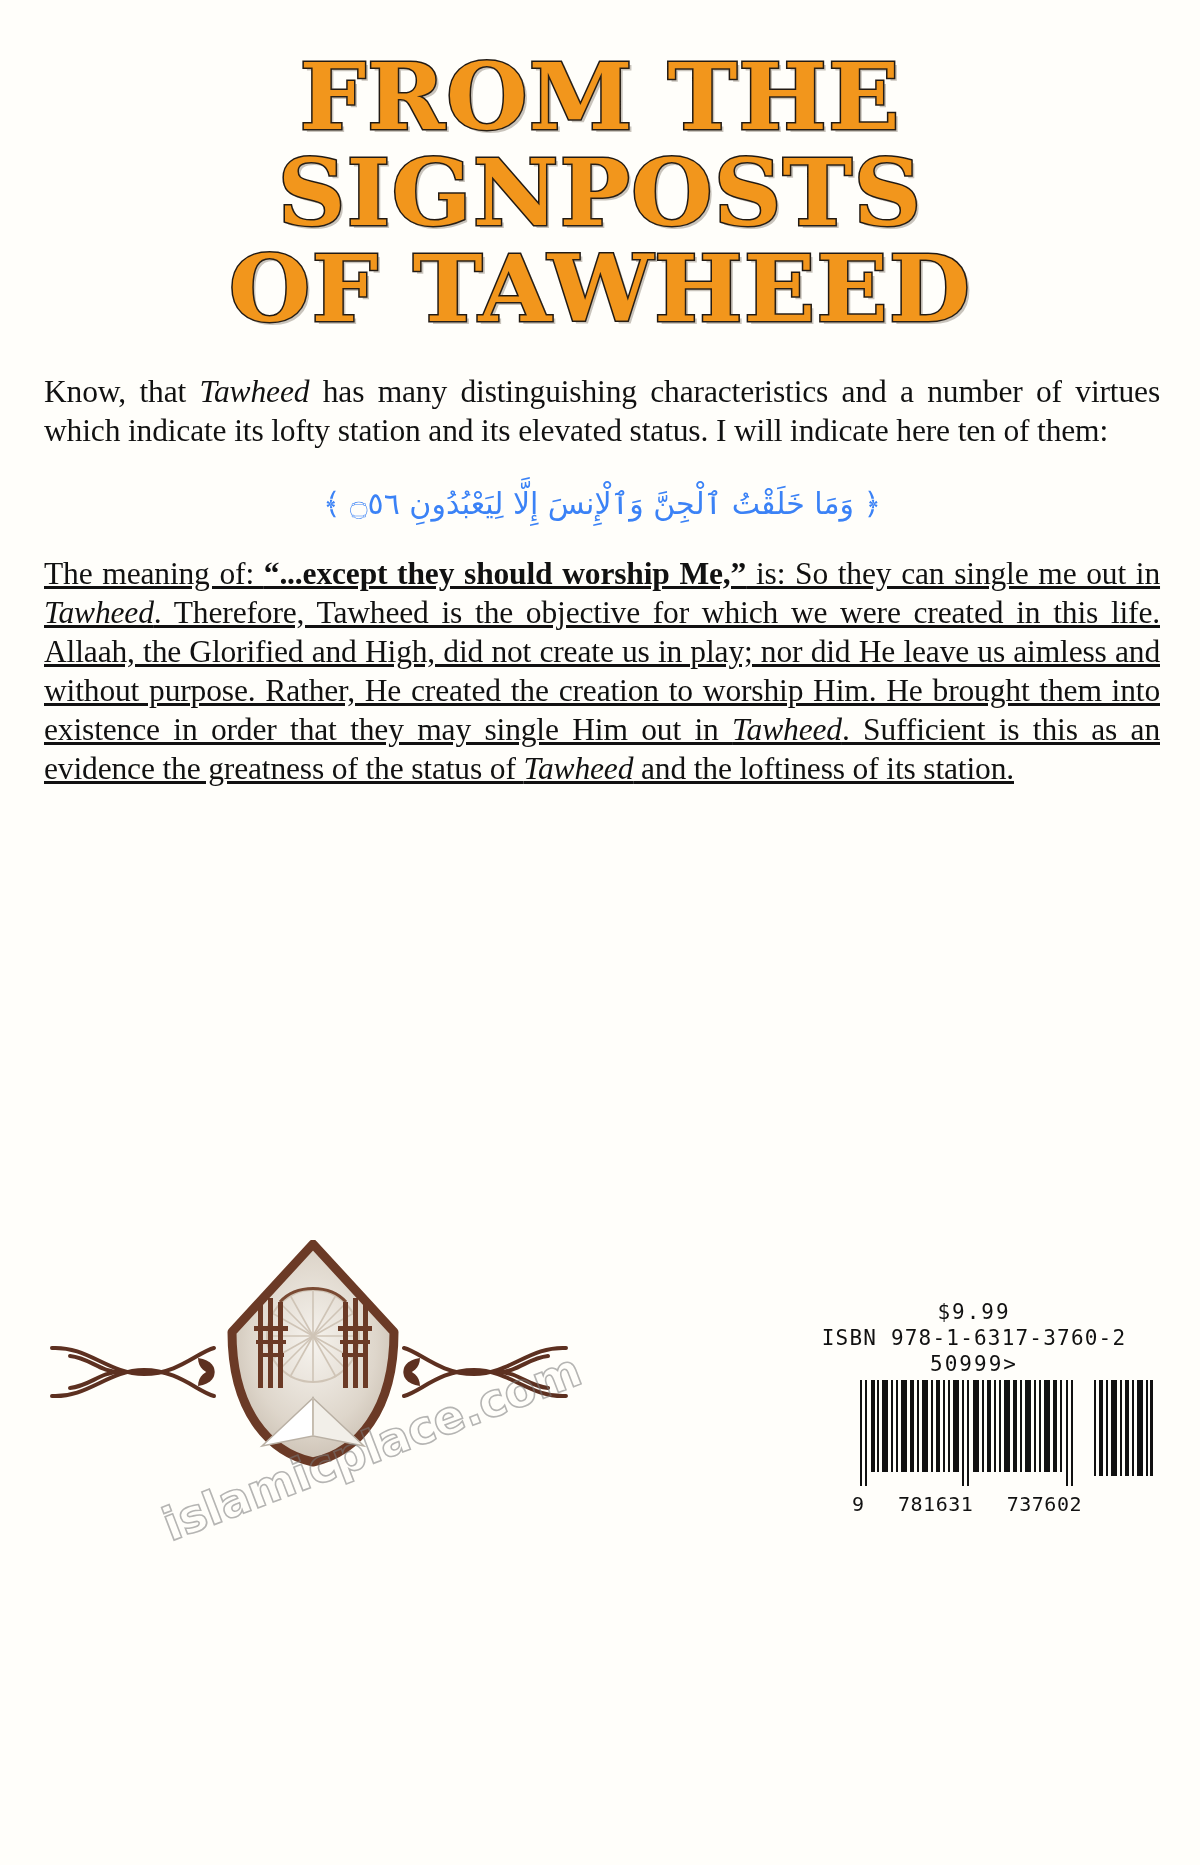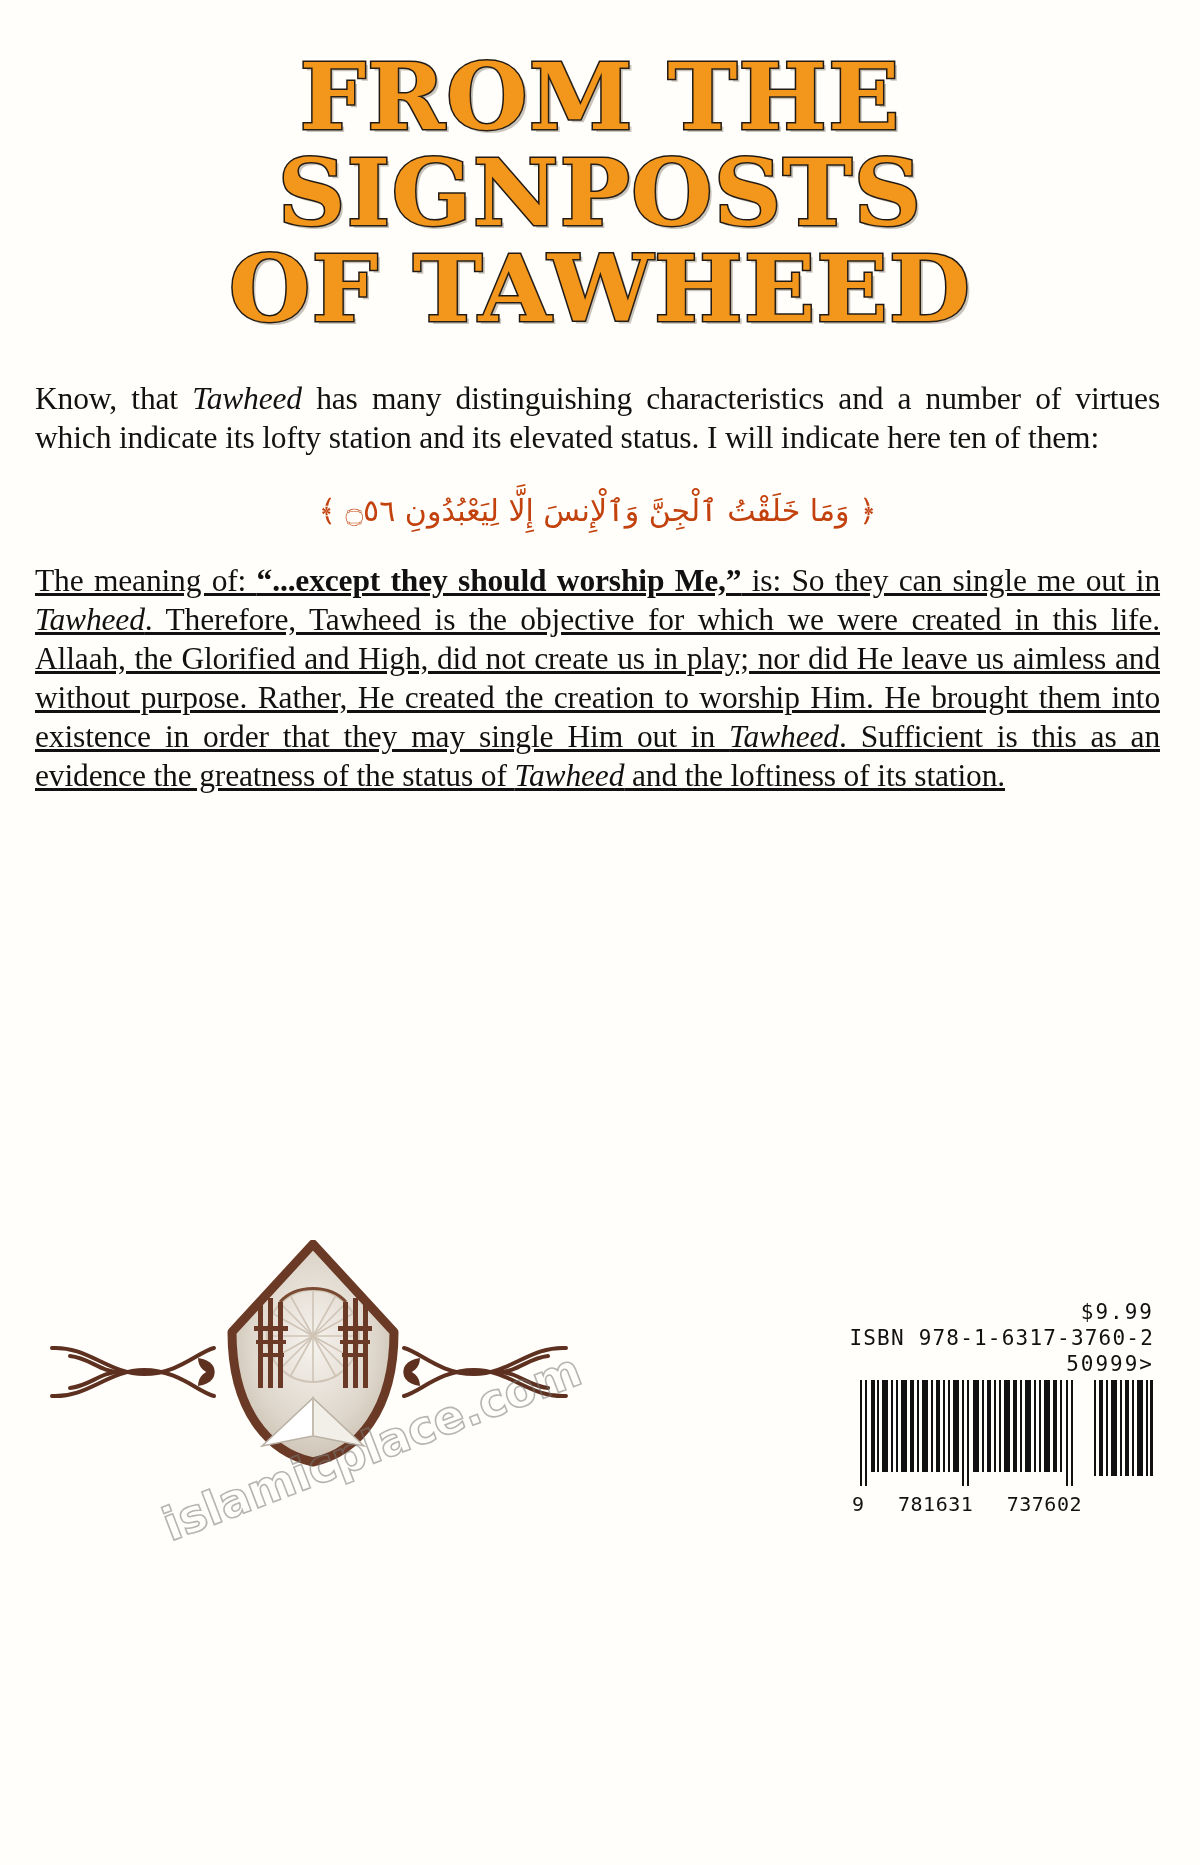--- a/index.html
+++ b/index.html
@@ -31,42 +31,42 @@
     color:#F2961C;
     -webkit-text-stroke:3px #211a14;
     paint-order:stroke fill;
     text-shadow:3px 3px 0 rgba(60,45,30,.28);
     margin:0 0 6px 0;
     transform:scaleX(1.02);
   }
   
   .body-wrap{
     position:absolute;
-    left:35px;right:40px;top:372px;margin-top:7px;
+    left:44px;right:40px;top:372px;
   }
   p.para{
     margin:0 0 30px 0;
     font-size:31.5px;
     line-height:1.24;
     text-align:justify;
     font-family:"Liberation Serif", serif;
     letter-spacing:-0.15px;
   }
   p.para.last{margin-bottom:0;text-decoration:underline;}
   .it{font-style:italic;}
   .bq{font-weight:bold;}
   
   .arabic-verse{
     margin:4px 0 26px 0;
     text-align:center;
     direction:rtl;
     font-family:"DejaVu Sans", sans-serif;
     font-size:30px;
     line-height:1.6;
-    color:#c2410c;
+    color:#3b82f6;
     white-space:nowrap;
   }
   
   p.quote{
     margin:0 0 30px 0;
     font-size:31.5px;
     line-height:1.24;
     text-align:left;
     font-weight:bold;
     font-family:"Liberation Serif", serif;
@@ -91,21 +91,21 @@
   .logo-mark{
     position:absolute;
     left:178px;top:-5px;
     width:190px;height:230px;
   }
   
   .barcode-block{
     position:absolute;
     right:46px;top:1300px;
     width:360px;
-    text-align:right;
+    text-align:center;
     font-family:"DejaVu Sans Mono", monospace;
   }
   .price{font-size:21px;letter-spacing:2px;margin-bottom:2px;}
   .isbn{font-size:21px;letter-spacing:1.2px;margin-bottom:2px;}
   .isbn5{font-size:21px;letter-spacing:2px;margin-bottom:4px;}
   .bars-row{
     display:flex;justify-content:flex-end;align-items:flex-start;gap:10px;
   }
   .bars-main{width:230px;}
   .bars-side{width:62px;}

